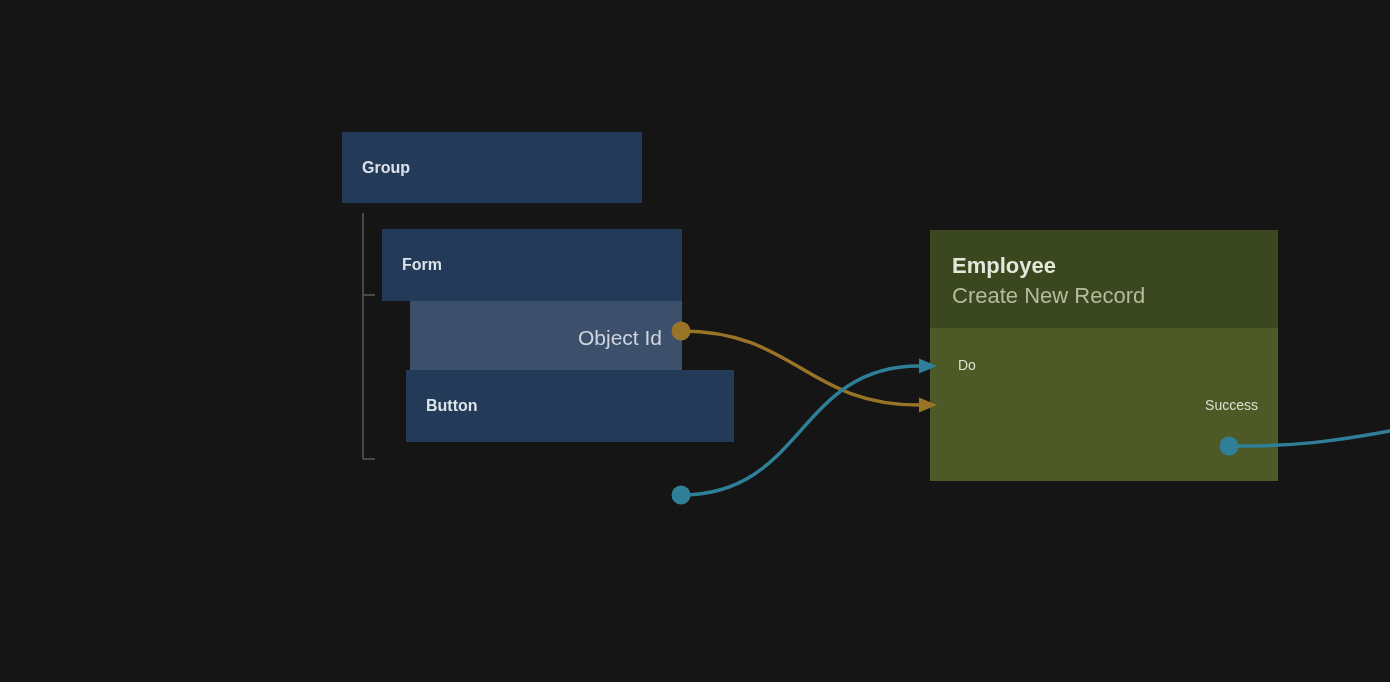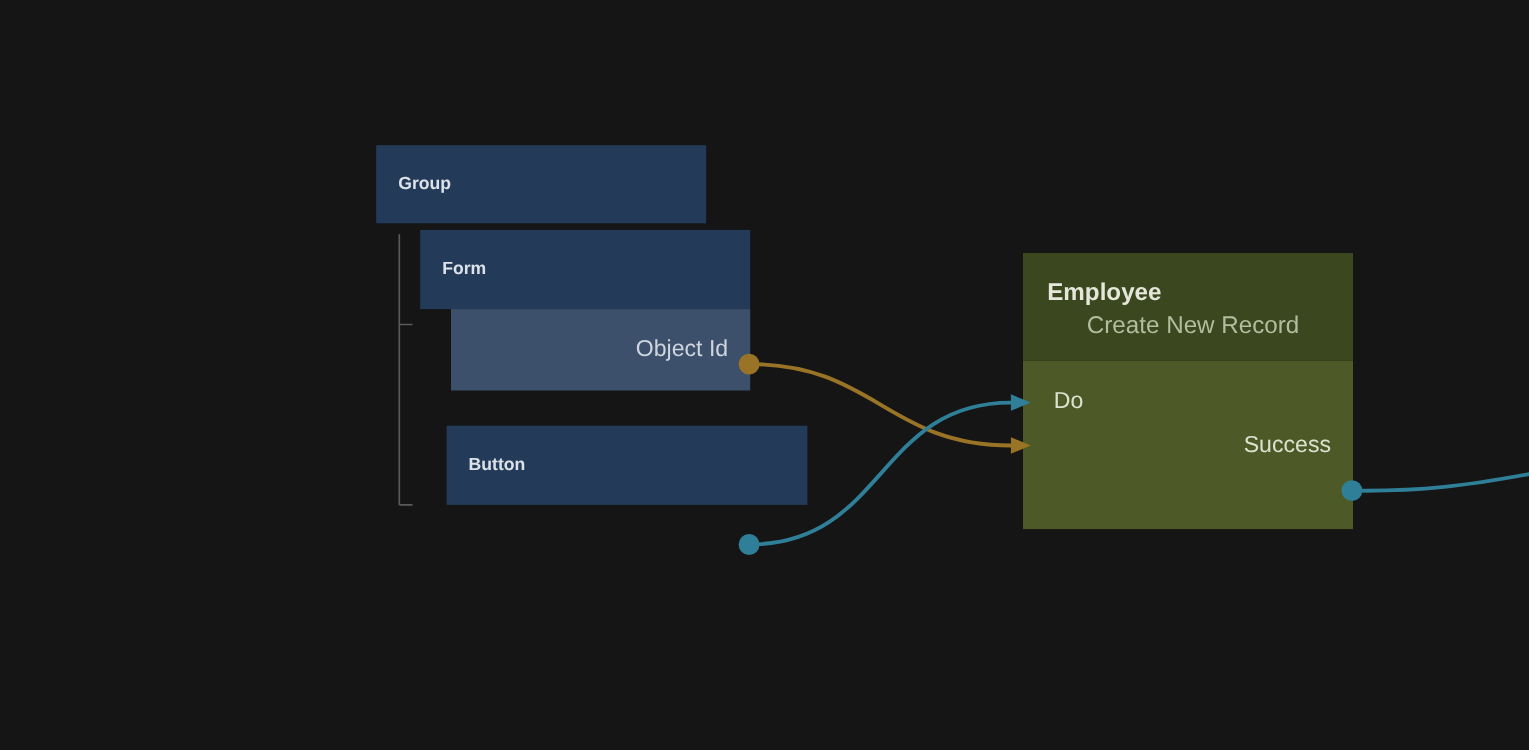--- a/index.html
+++ b/index.html
@@ -50,32 +50,31 @@
   .e-title {
     color: var(--employee-title-text);
     font-size: 22px;
     font-weight: 700;
     line-height: 30px;
   }
   .e-sub {
     color: var(--employee-subtitle-text);
     font-size: 22px;
     line-height: 30px;
-    margin-left: 36px;
   }
   .e-body {
     background: var(--employee-body-green);
     height: 153px;
     box-sizing: border-box;
     padding-top: 17px;
   }
   .e-row {
     height: 40px;
     line-height: 40px;
-    font-size: 21px;
+    font-size: 14px;
     color: var(--employee-port-text);
     padding: 0 20px 0 28px;
     box-sizing: border-box;
   }
   .e-row.out { text-align: right; }
   
   .overlay {
     position: absolute;
     left: 0;
     top: 0;
@@ -99,32 +98,32 @@
 </style>
 </head>
 <body>
 
 <div class="canvas">
 
   <div class="node" style="left:342px; top:132px; width:300px; height:71px;">
     <div class="hdr-blue" style="height:71px;">Group</div>
   </div>
 
-  <div class="node" style="left:382px; top:209px; width:300px; height:190px;">
+  <div class="node" style="left:382px; top:229px; width:300px; height:190px;">
     <div class="hdr-blue" style="height:72px;">Form</div>
     <div class="port-row-blue" style="height:74px;">
       <span>Object Id</span>
     </div>
   </div>
 
-  <div class="node" style="left:382px; top:387px; width:352px; height:145px;padding-left:24px;">
+  <div class="node" style="left:382px; top:370px; width:352px; height:145px;padding-left:24px;">
     <div class="hdr-blue" style="height:72px;">Button</div>
   </div>
 
-  <div class="node" style="left:930px; top:230px; width:300px; height:251px;">
+  <div class="node" style="left:930px; top:230px; width:348px; height:251px;">
     <div class="e-hdr">
       <div class="e-title">Employee</div>
       <div class="e-sub">Create New Record</div>
     </div>
     <div class="e-body">
       <div class="e-row">Do</div>
       <div class="e-row out">Success</div>
     </div>
   </div>
 

